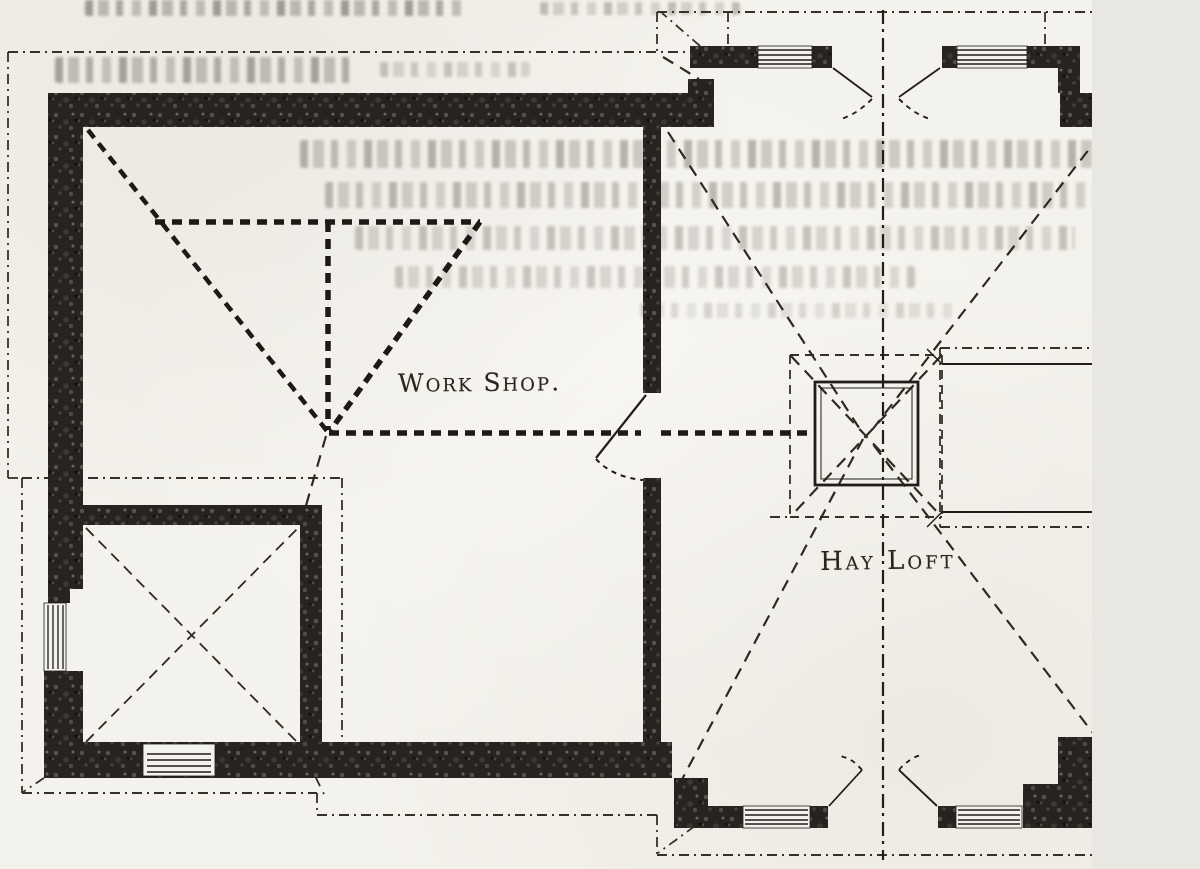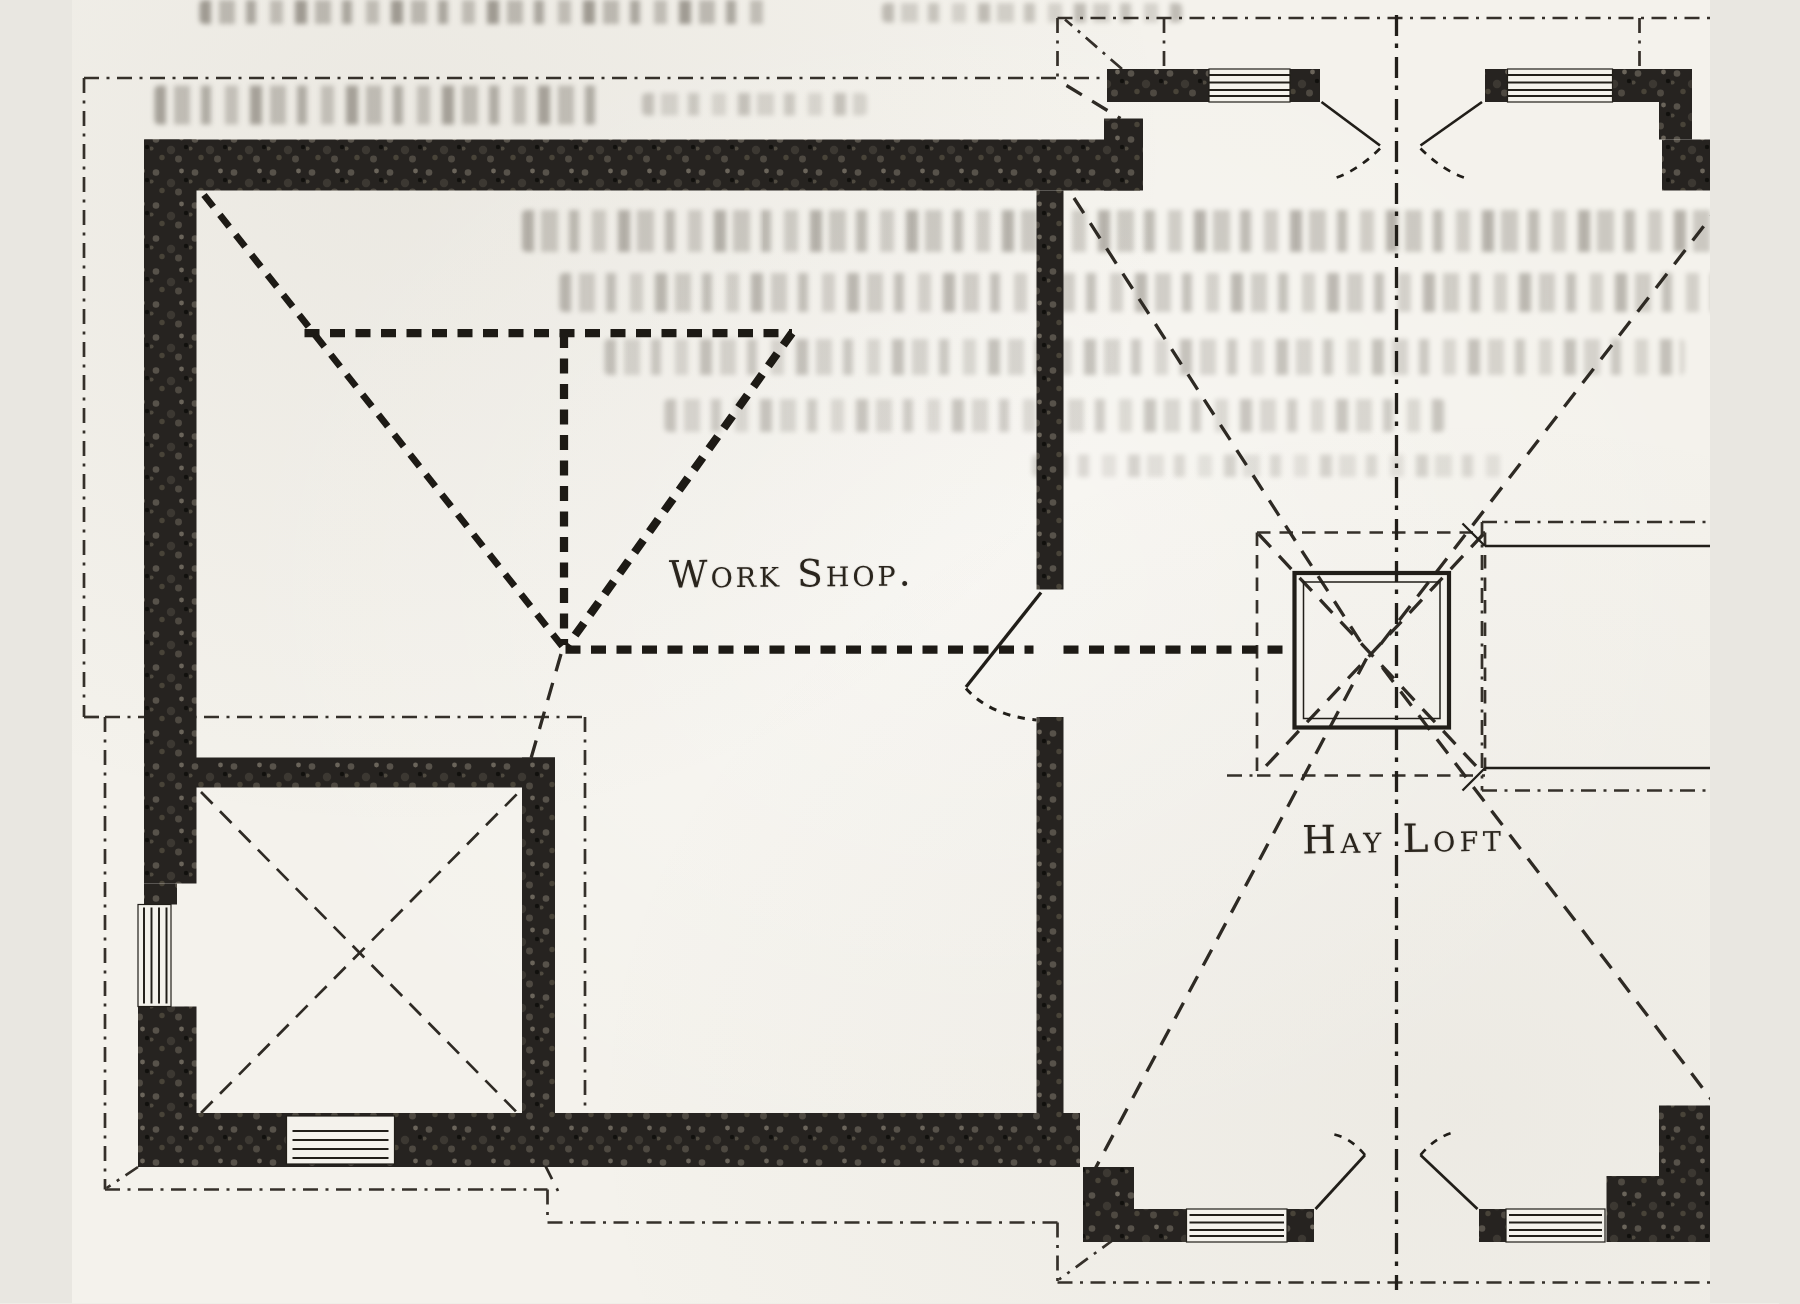--- a/index.html
+++ b/index.html
@@ -9,21 +9,20 @@
   }
   .stage{
     position:relative;
     width:1092px;height:869px;
     overflow:hidden;
     background-color:#f4f2ec;
     background-image:
       radial-gradient(ellipse at 20% 12%, rgba(118,108,92,0.07), transparent 42%),
       radial-gradient(ellipse at 85% 85%, rgba(118,108,92,0.06), transparent 45%),
       radial-gradient(ellipse at 55% 45%, rgba(255,255,255,0.35), transparent 60%);
-    margin-left: 48px;
   }
   .plan-svg{position:absolute;left:0;top:0;}
   .ghost{
     position:absolute;
     background:repeating-linear-gradient(90deg,
       rgba(70,63,52,0.85) 0 8px, transparent 8px 13px,
       rgba(70,63,52,0.55) 13px 24px, transparent 24px 31px,
       rgba(70,63,52,0.72) 31px 38px, transparent 38px 47px,
       rgba(70,63,52,0.5) 47px 56px, transparent 56px 64px);
     filter:blur(1.8px);

